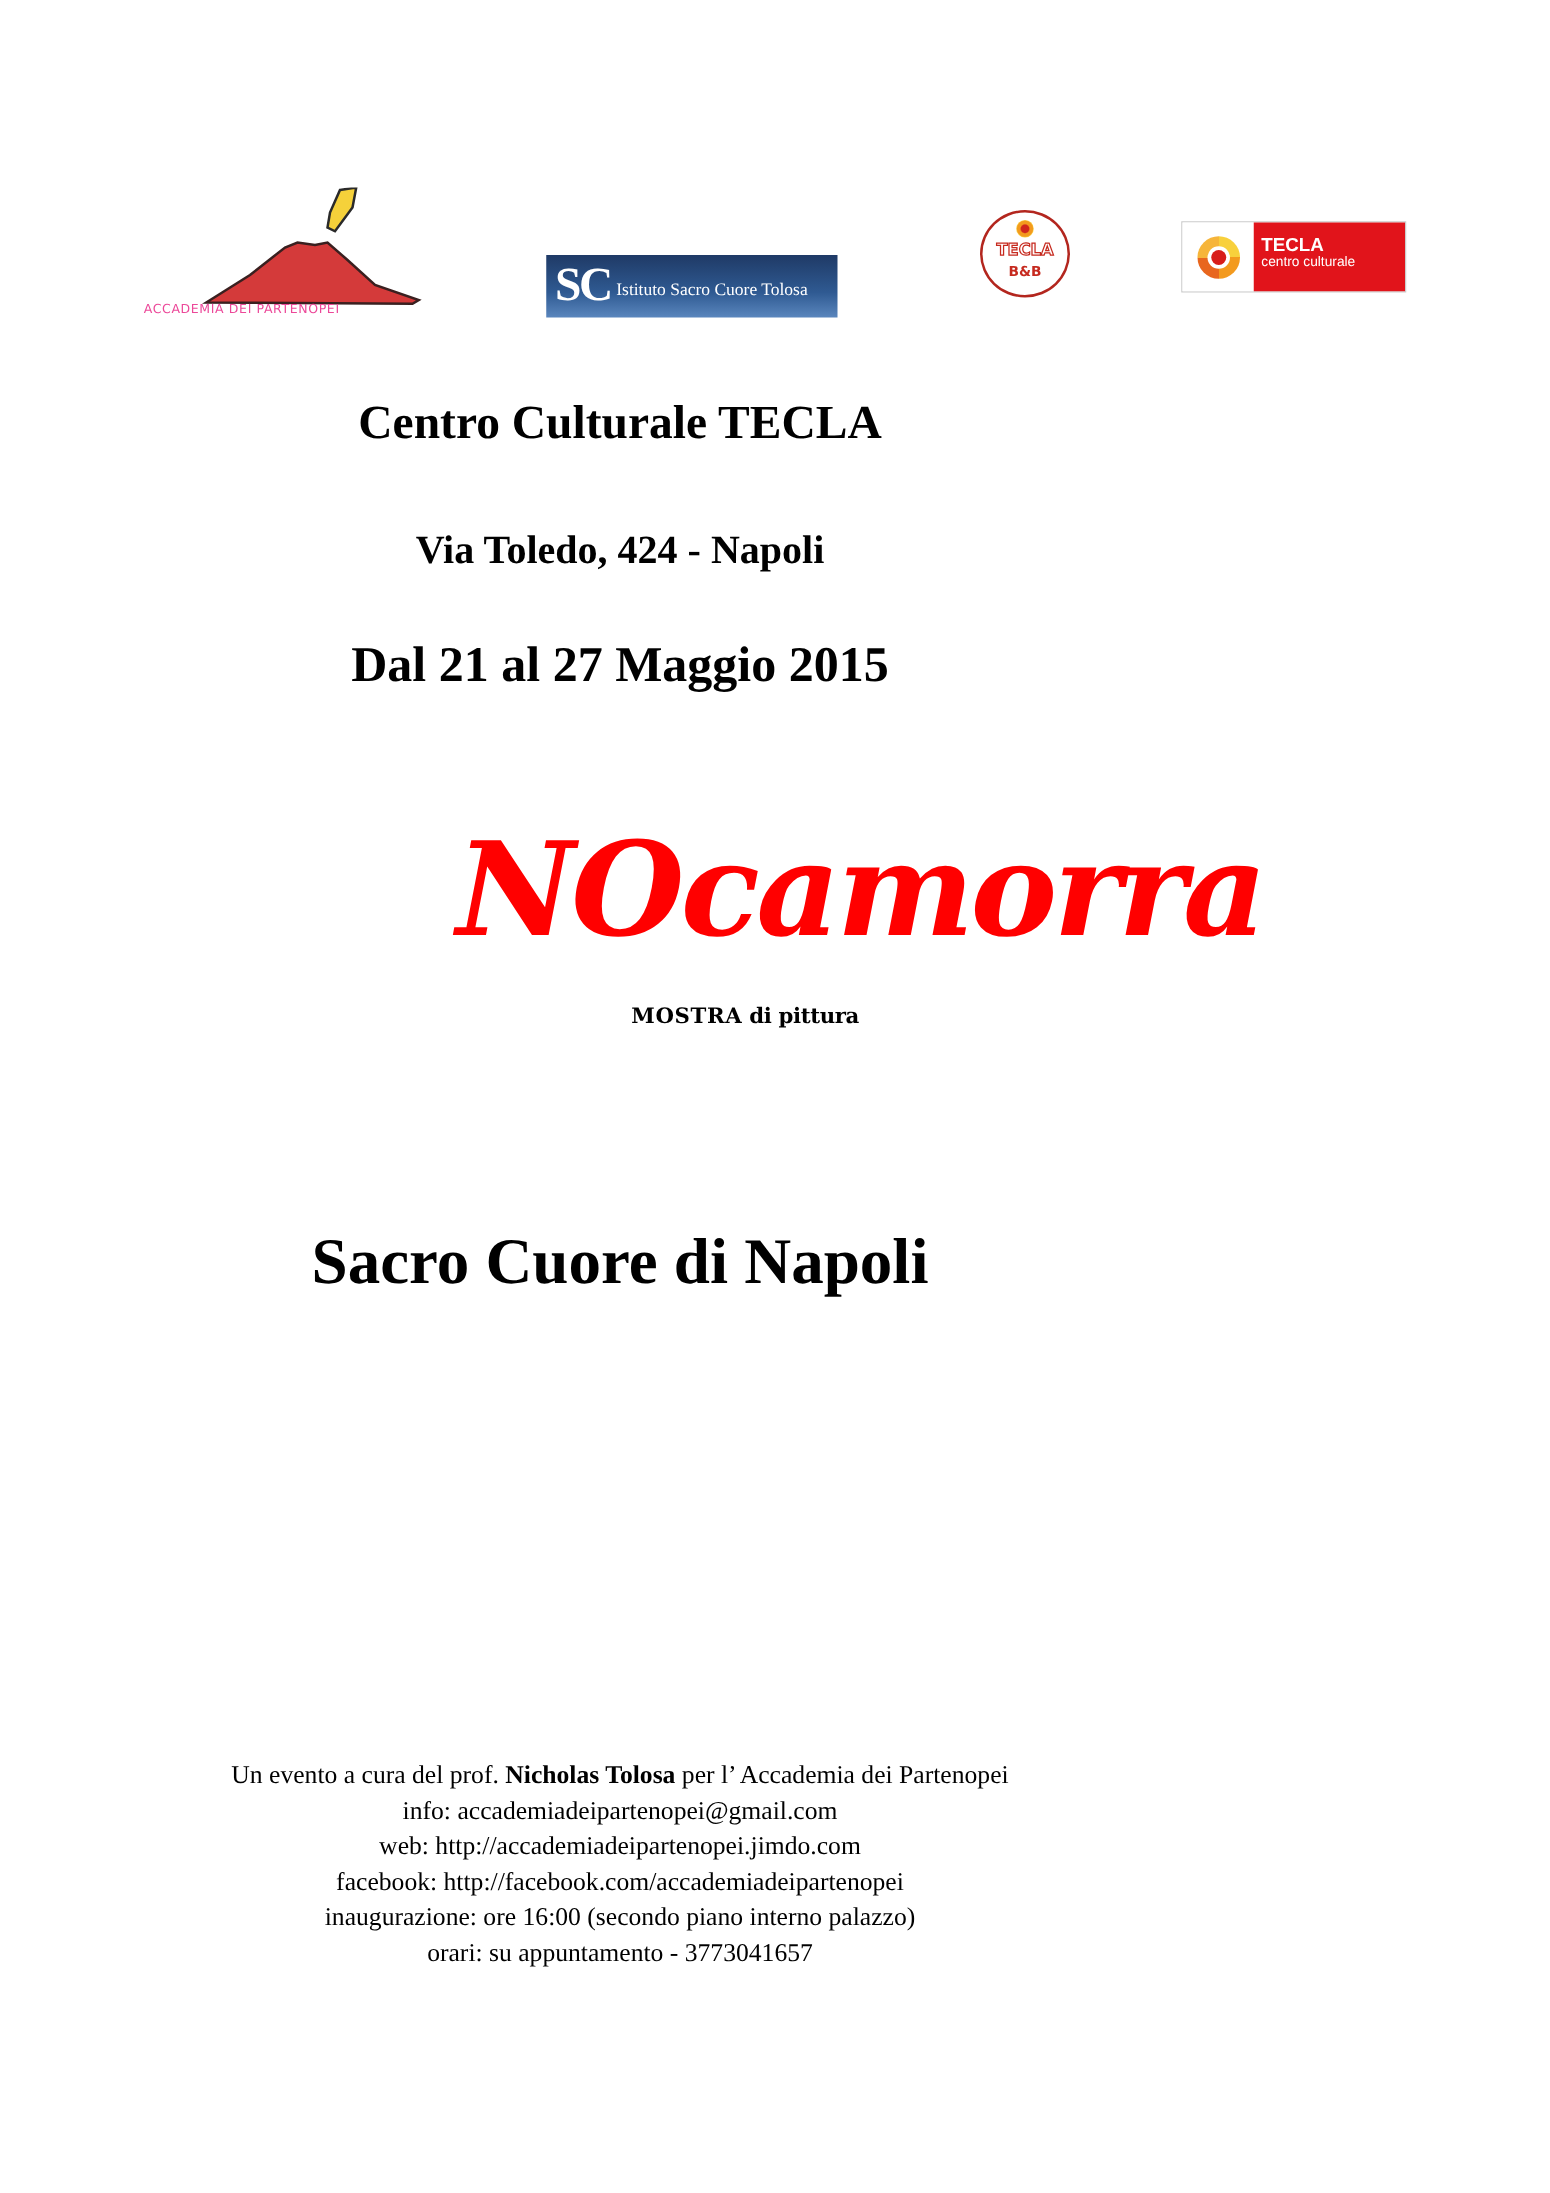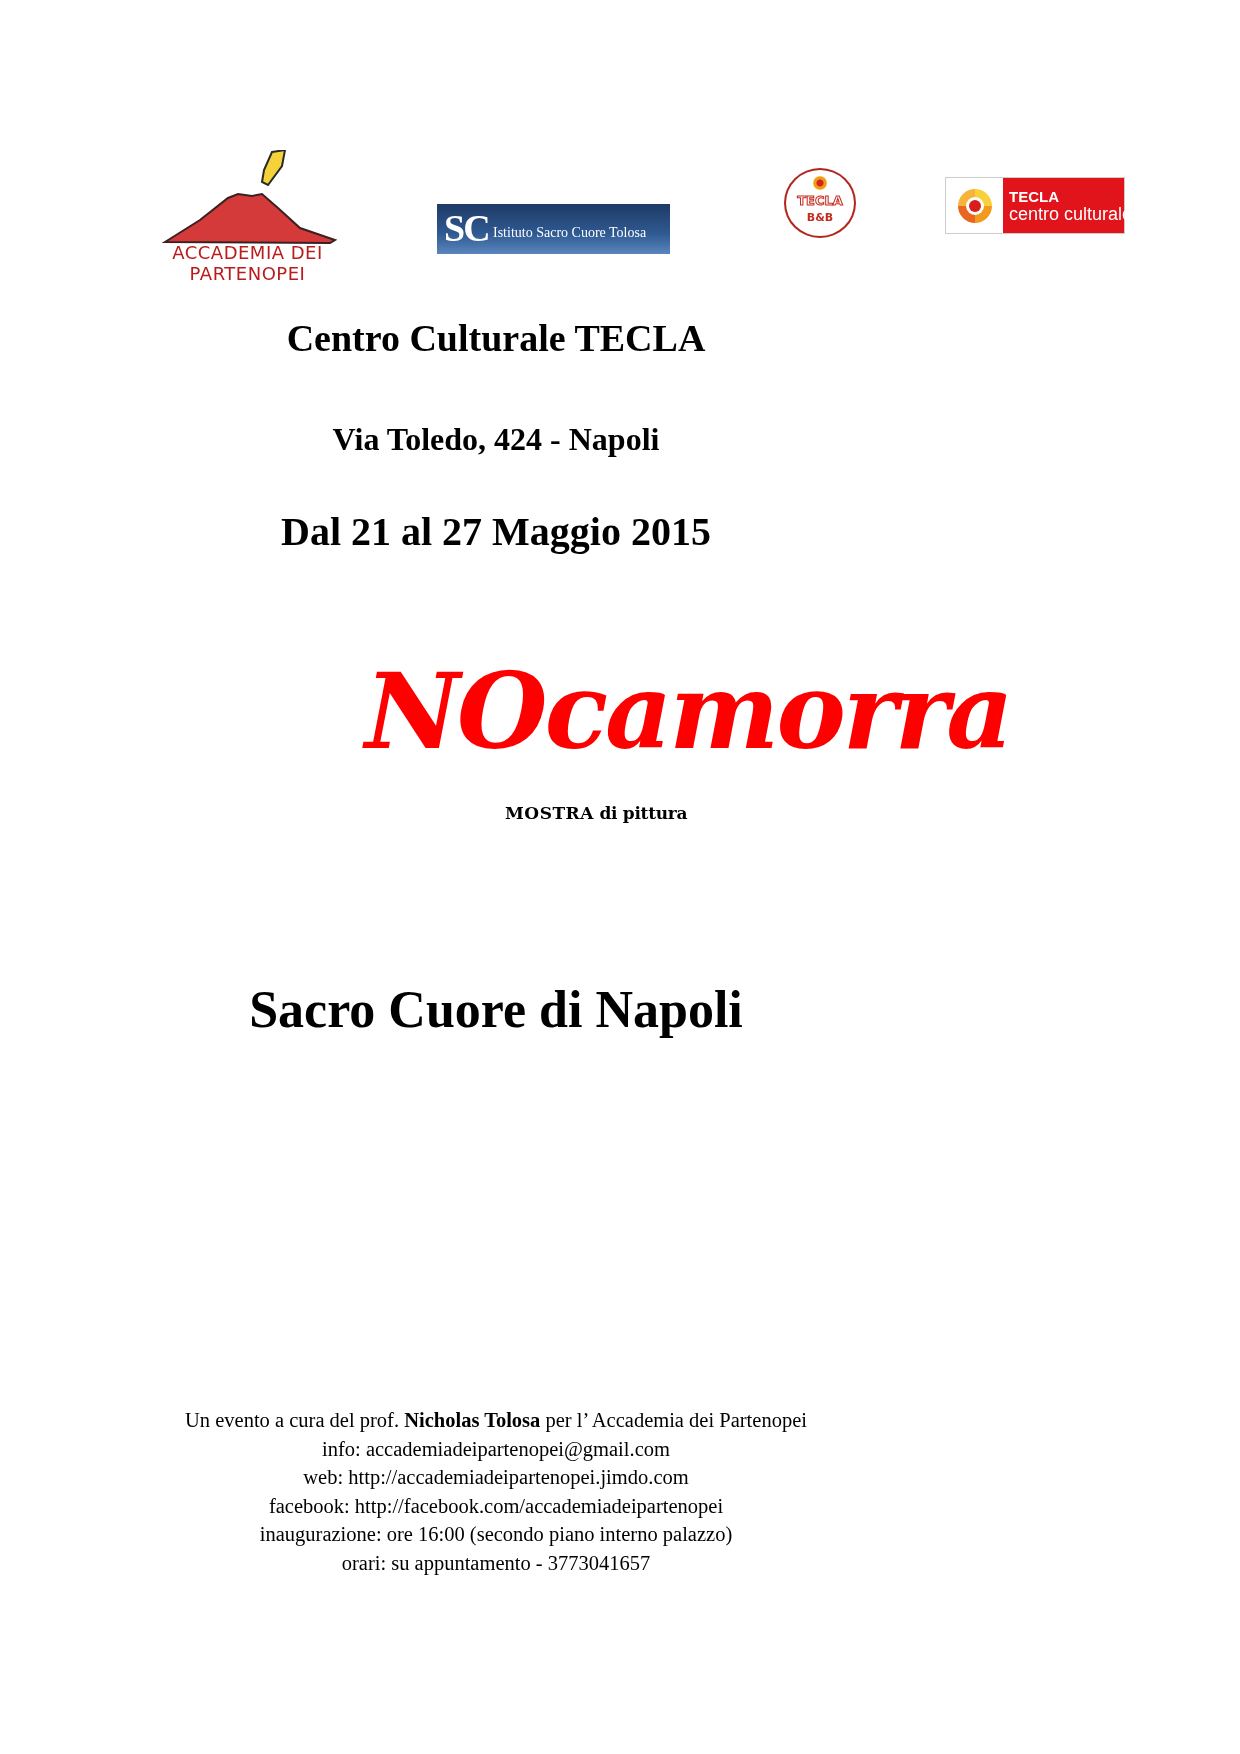--- a/index.html
+++ b/index.html
@@ -4,22 +4,22 @@
 <style>
   html, body { margin: 0; padding: 0; background: #ffffff; }
   body { width: 1240px; height: 1754px; position: relative; overflow: hidden;
          font-family: "Liberation Serif", serif; color: #000; }
   .abs { position: absolute; }
   .center { position: absolute; left: 0; width: 992px; text-align: center; white-space: nowrap; }
 
   
   .logo-accademia { left: 115px; top: 150px; width: 265px; height: 115px; }
   .logo-accademia svg { position: absolute; left: 45px; top: 0; }
-  .acc-text { position: absolute; left: 0; top: 92px; width: 265px; text-align: center;
-              font-family: "DejaVu Sans", sans-serif; font-size: 18px; color: #b91c1c; letter-spacing: 0.5px; }
+  .acc-text { position: absolute; left: 0; top: 92px; width: 265px; text-align: left;
+              font-family: "DejaVu Sans", sans-serif; font-size: 10px; color: #ec4899; letter-spacing: 0.5px; }
 
   .logo-sc { left: 437px; top: 186px; width: 233px; height: 50px;
              background: linear-gradient(180deg, #1f3a66 0%, #2f5a92 60%, #5a86bd 100%); margin-top: 18px; }
   .sc-big { position: absolute; left: 7px; top: 2px; font-family: "Liberation Serif", serif;
             font-size: 38px; font-weight: bold; color: #fff; letter-spacing: -2px; }
   .sc-small { position: absolute; left: 56px; top: 21px; font-family: "Liberation Serif", serif;
               font-size: 14px; color: #fff; white-space: nowrap; }
 
   .logo-bb { left: 784px; top: 168px; width: 72px; height: 70px; border: 2px solid #b3261e;
              border-radius: 50%; background: #fff; box-sizing: border-box; }
@@ -34,21 +34,21 @@
   .logo-tecla { left: 945px; top: 177px; width: 180px; height: 57px; border: 1px solid #ccc; box-sizing: border-box; }
   .tecla-left { position: absolute; left: 0; top: 0; width: 57px; height: 55px; background: #fff; }
   .tecla-swirl { position: absolute; left: 12px; top: 11px; width: 34px; height: 34px; border-radius: 50%;
                  background: conic-gradient(#f8d03c 0 25%, #f39a1e 25% 50%, #e8661e 50% 75%, #f6b53a 75% 100%); }
   .tecla-swirl::after { content: ""; position: absolute; left: 11px; top: 11px; width: 12px; height: 12px;
                         border-radius: 50%; background: #d81d1a; box-shadow: 0 0 0 3px #fff; }
   .tecla-right { position: absolute; left: 57px; top: 0; right: 0; bottom: 0; background: #e1141b; }
   .tecla-t1 { position: absolute; left: 6px; top: 10px; font-family: "Liberation Sans", sans-serif;
               font-weight: bold; font-size: 15px; color: #fff; }
   .tecla-t2 { position: absolute; left: 6px; top: 26px; font-family: "Liberation Sans", sans-serif;
-              font-size: 18px; color: #fff; white-space: nowrap; }
+              font-size: 11px; color: #fff; white-space: nowrap; }
 
   
   .h-venue { top: 316px; font-size: 38px; font-weight: bold; }
   .h-address { top: 421px; font-size: 32px; font-weight: bold; }
   .h-dates { top: 508px; font-size: 40px; font-weight: bold; }
 
   .title { left: 365px; top: 650px; font-family: "DejaVu Serif", serif; font-style: italic; font-weight: bold;
            font-size: 104px; color: #ff0000; letter-spacing: -3px; white-space: nowrap; }
   .subtitle { left: 505px; top: 803px; font-family: "DejaVu Serif", serif; font-weight: bold;
               font-size: 17px; color: #000; white-space: nowrap; letter-spacing: -0.3px; }

